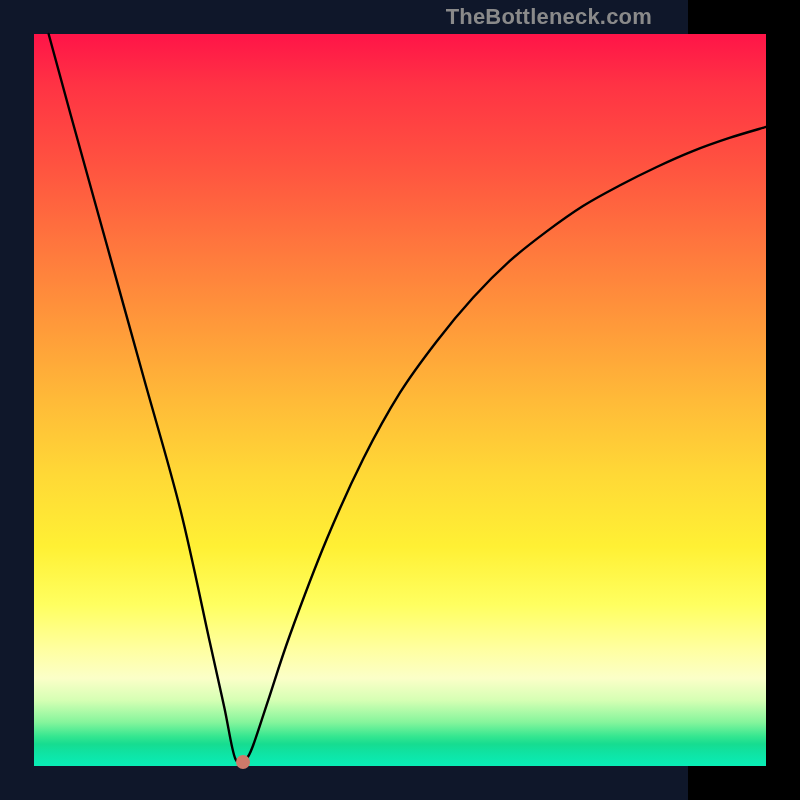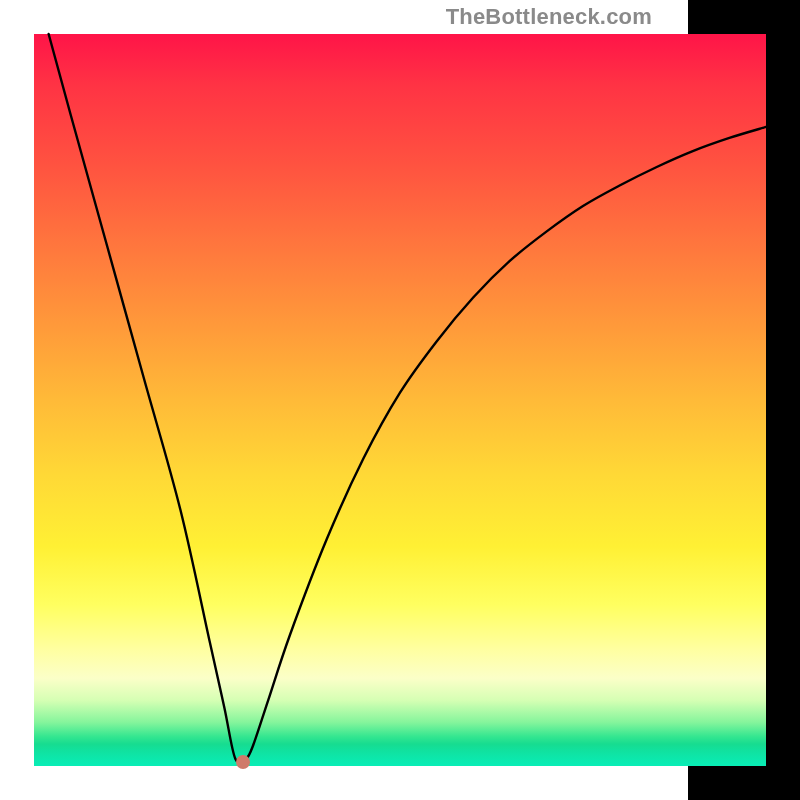--- a/index.html
+++ b/index.html
@@ -8,21 +8,21 @@
     width: 800px;
     height: 800px;
     background: #000;
     font-family: Arial, Helvetica, sans-serif;
     overflow: hidden;
   }
   .frame {
     position: relative;
     width: 688px;
     height: 800px;
-    background: #ffffff;
+    background: #0f172a;
   }
   .plot-area {
     position: absolute;
     left: 34px;
     top: 34px;
     width: 732px;
     height: 732px;
     background: linear-gradient(
       to bottom,
       #ff1448 0%,

